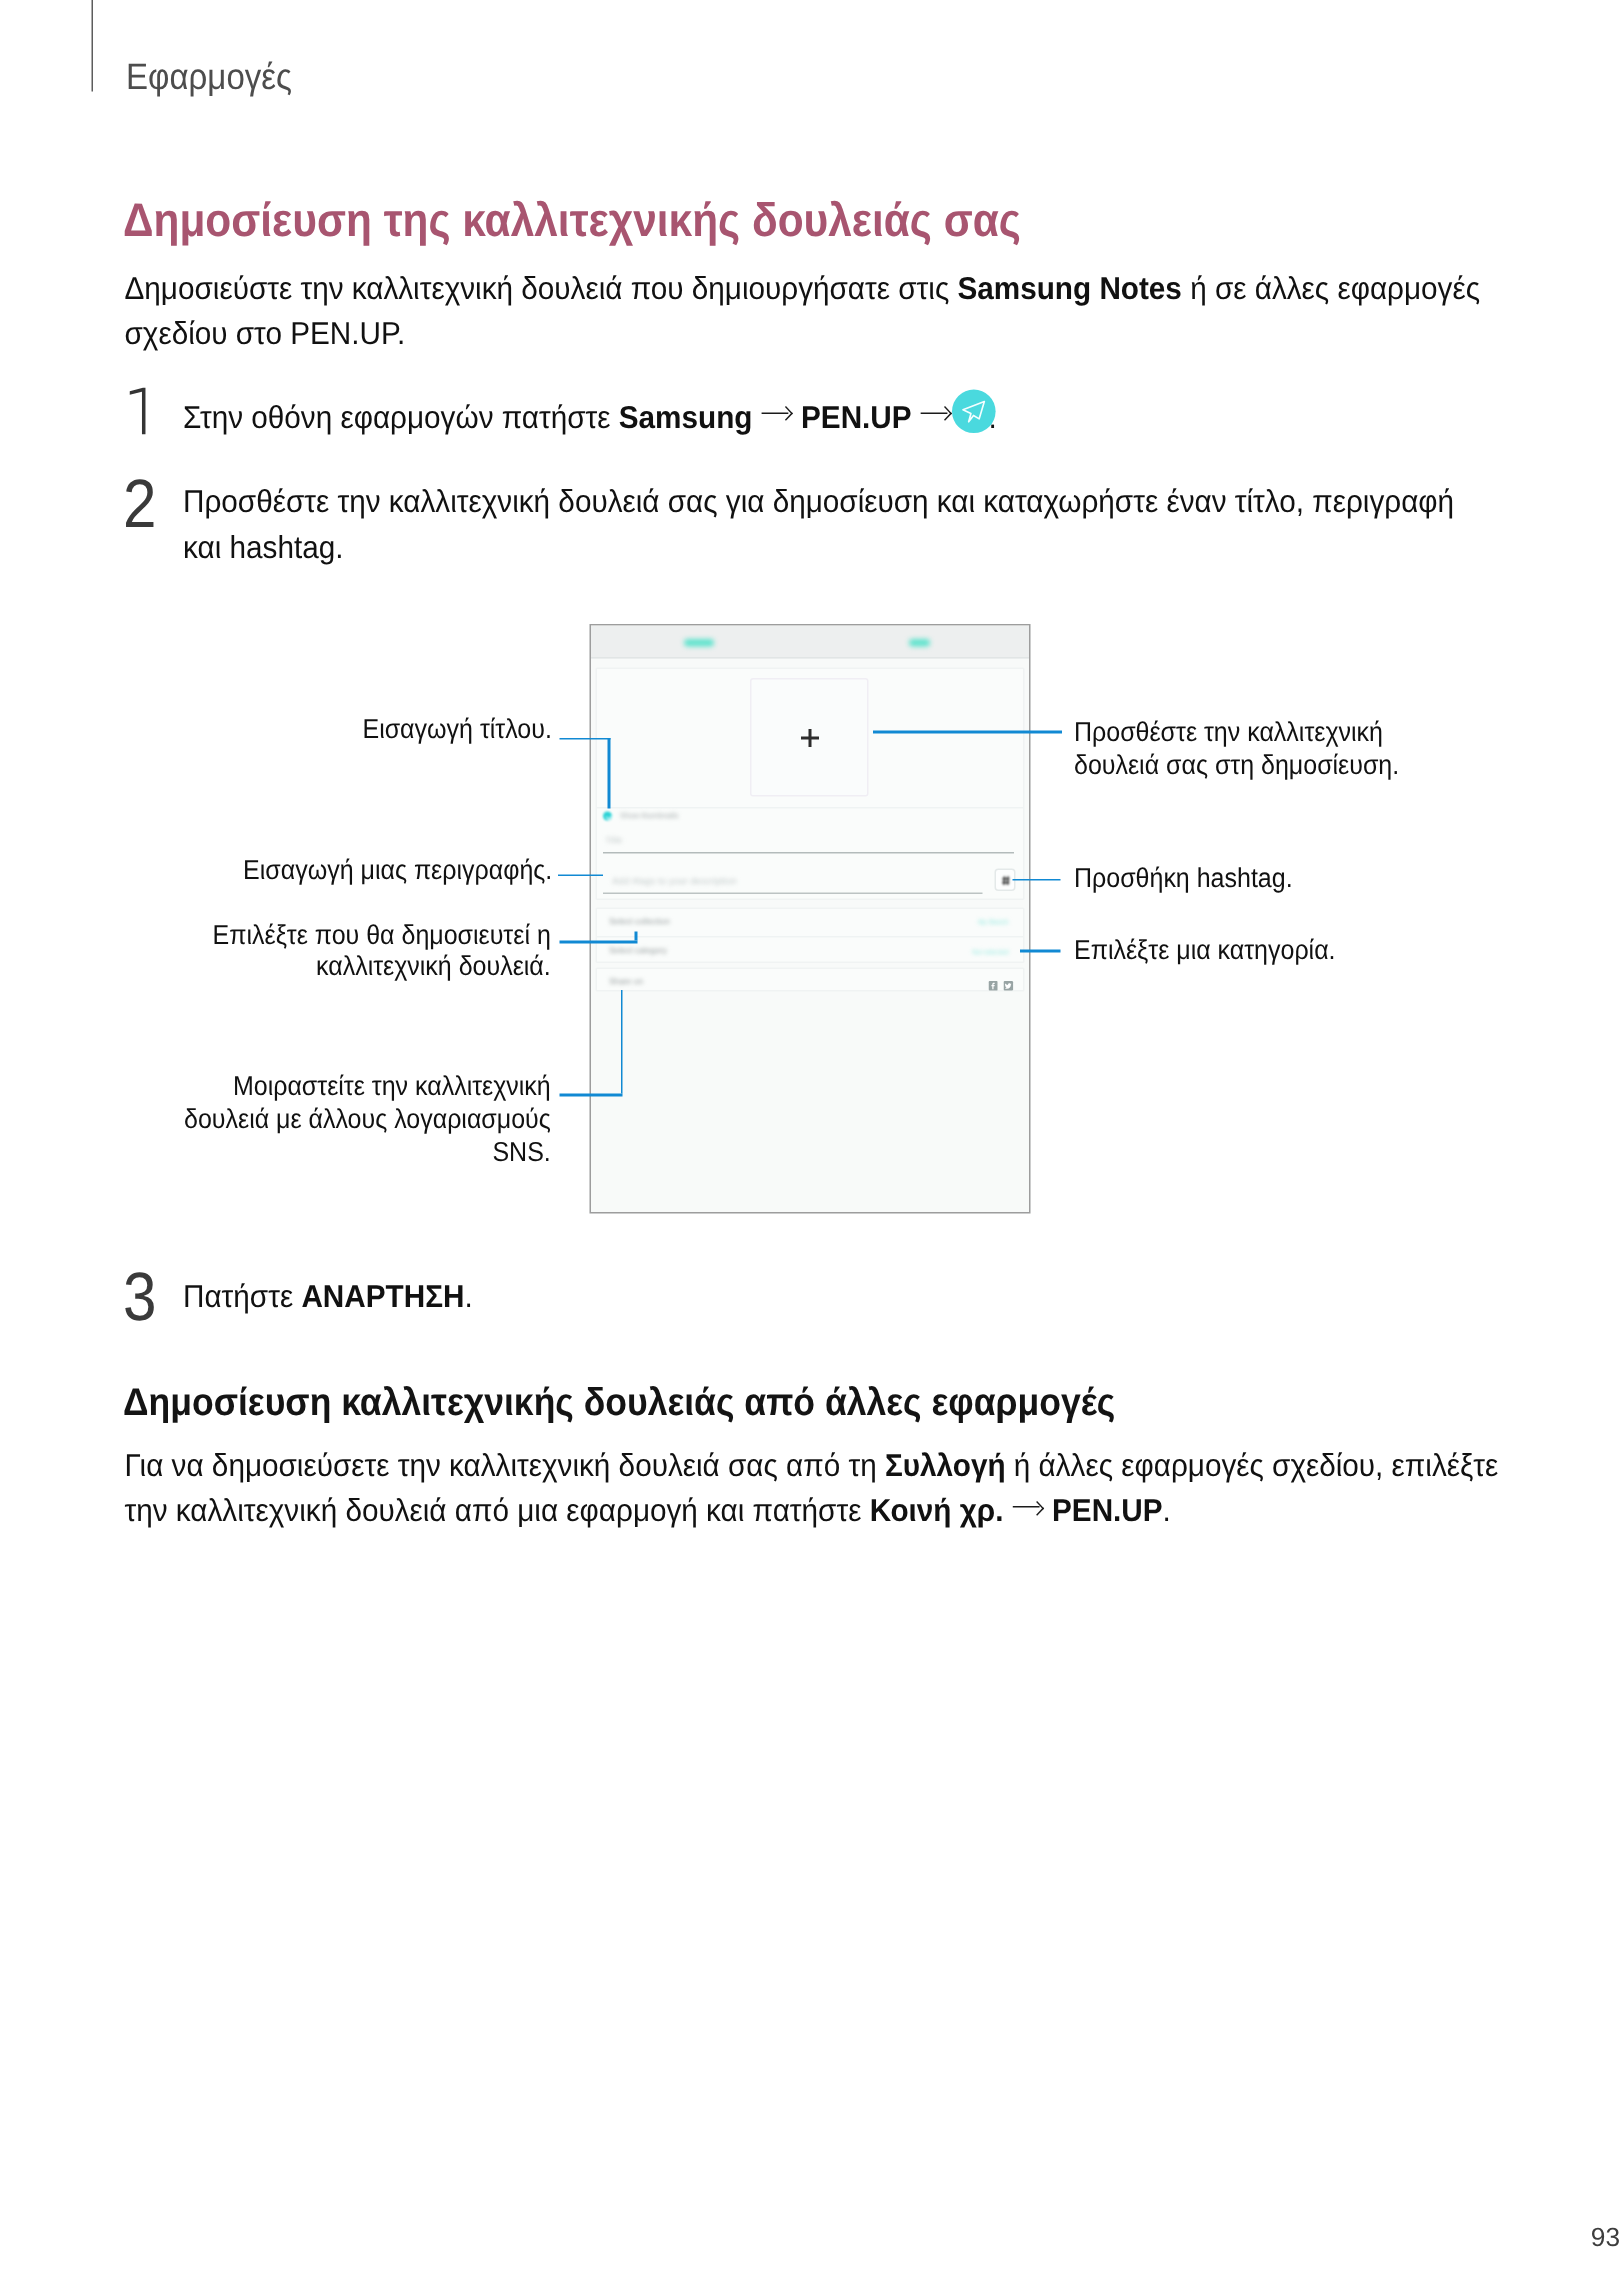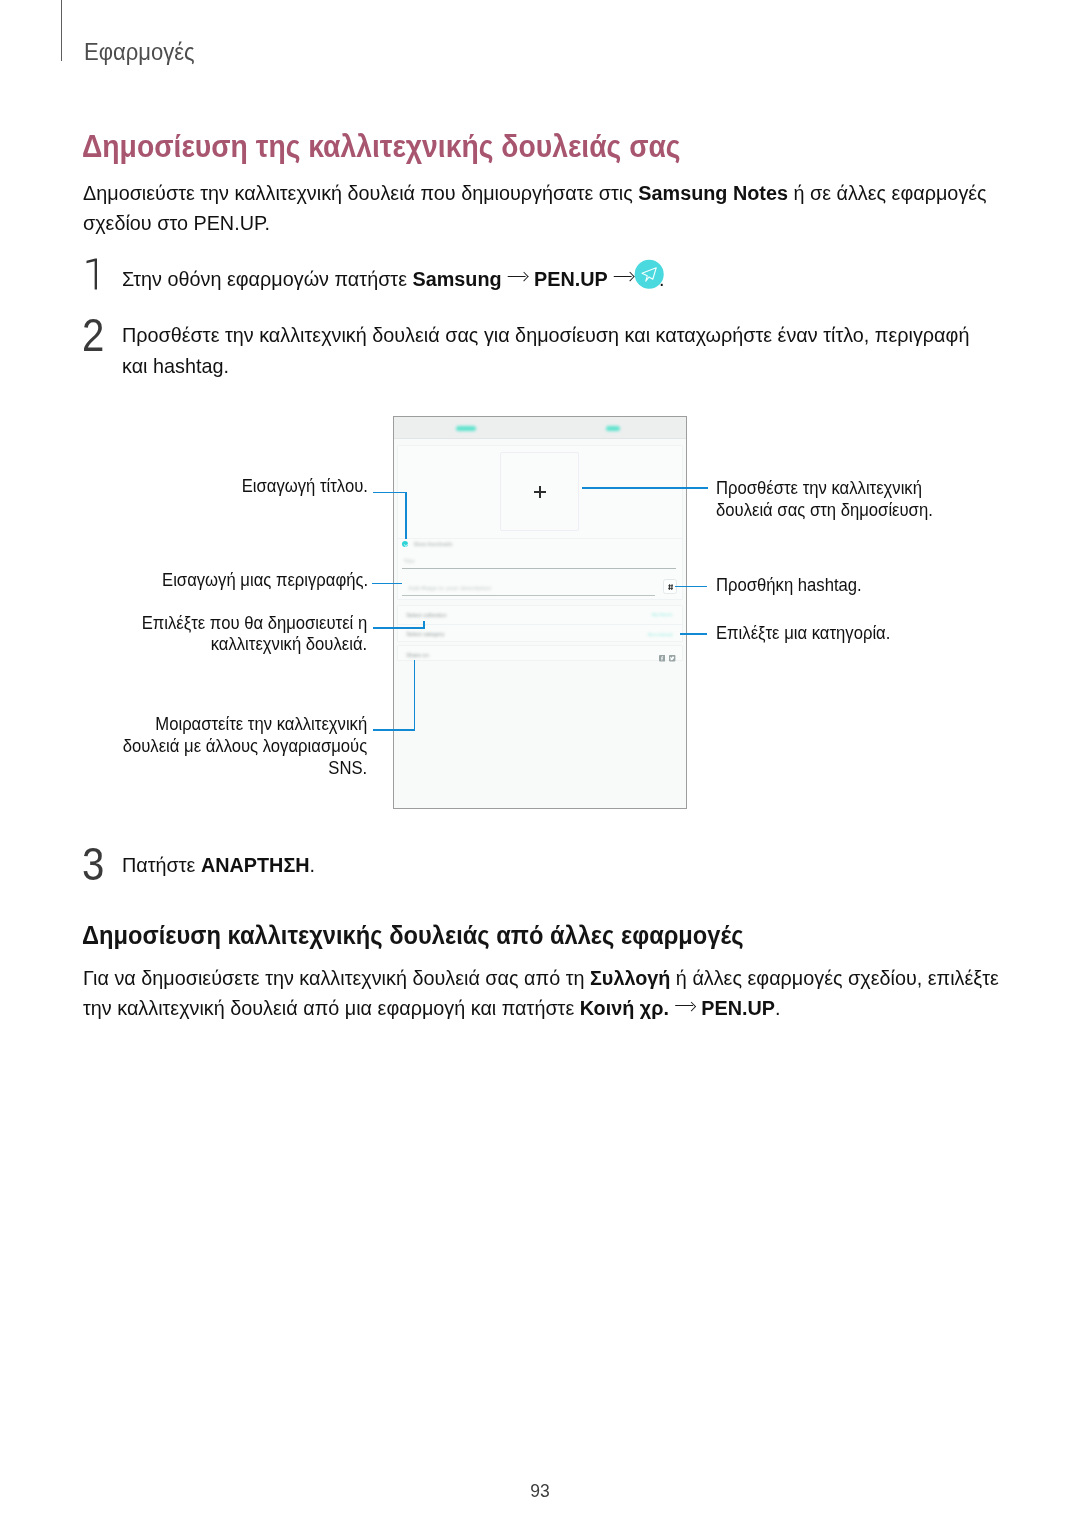--- a/index.html
+++ b/index.html
@@ -42,21 +42,21 @@
   #step2-txt{left:121.5px;top:320.4px;width:930px;}
   #step3-num{left:81.6px;top:841.8px;}
   #step3-txt{left:121.5px;top:850.4px;width:930px;}
 
   #subheading{position:absolute;left:82px;top:923px;font-size:25.8px;line-height:1;
               font-weight:bold;color:#141414;white-space:nowrap;
               transform:scaleX(0.918);transform-origin:left top;}
   #outro{left:83px;top:963px;width:985px;}
 
   
-  #page-number{position:absolute;left:0;top:1481px;width:1080px;text-align:center;
+  #page-number{position:absolute;left:0;top:1481px;width:1080px;text-align:right;
                font-size:17.5px;color:#3d3d3d;}
 
   
   .callout{position:absolute;font-size:18.2px;line-height:21.8px;color:#111;
            transform:scaleX(0.916);transform-origin:left top;white-space:nowrap;}
   .callout.r{text-align:right;transform-origin:right top;}
   .cl{position:absolute;background:#1189d3;}
 
   
   #device{position:absolute;left:392.6px;top:416px;width:294.6px;height:392.6px;

